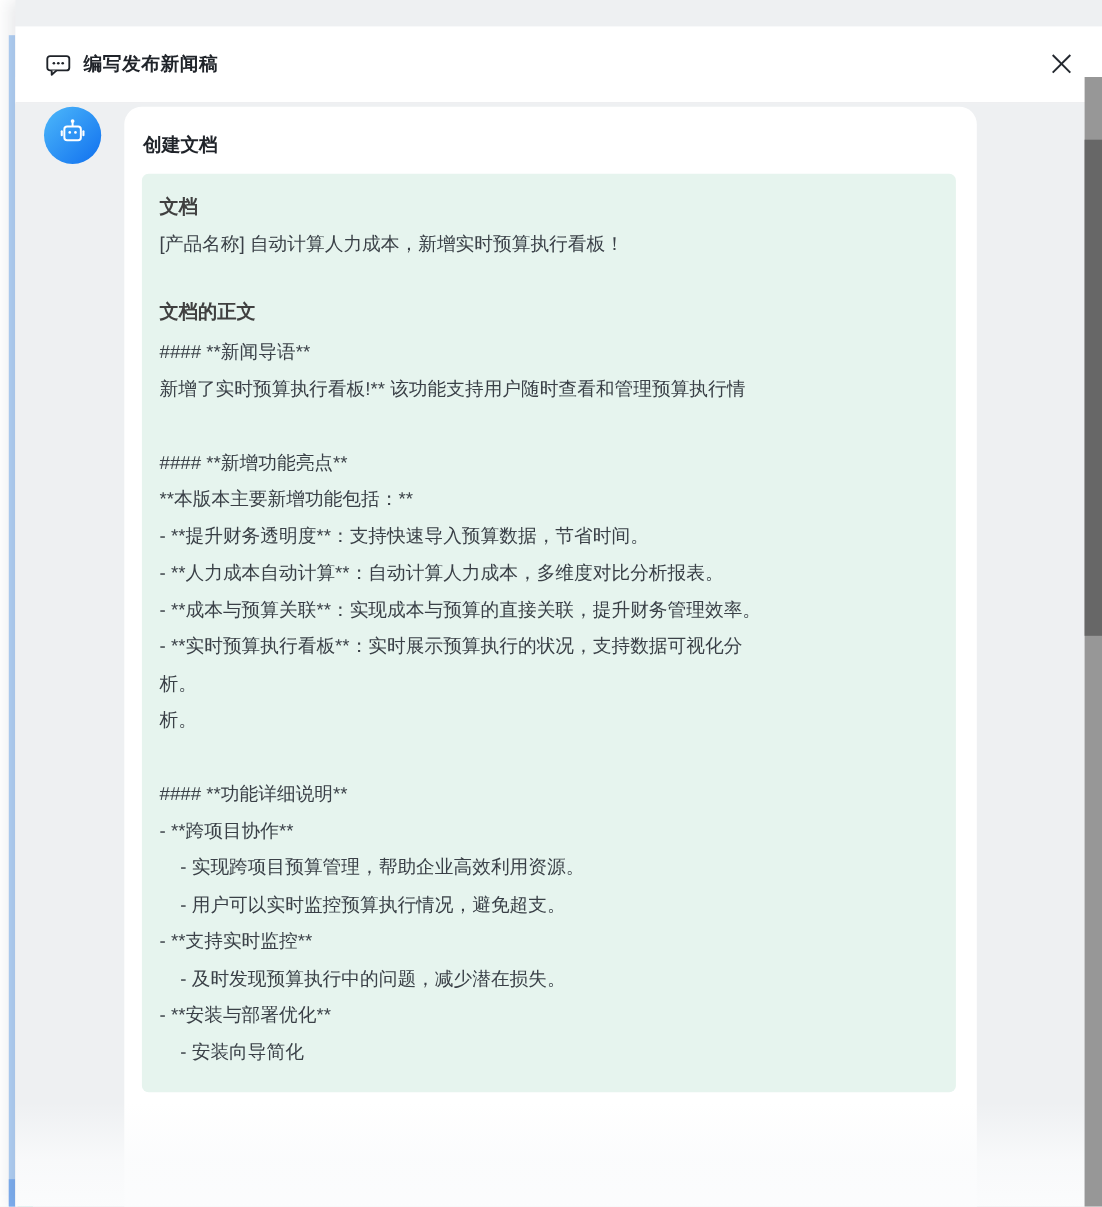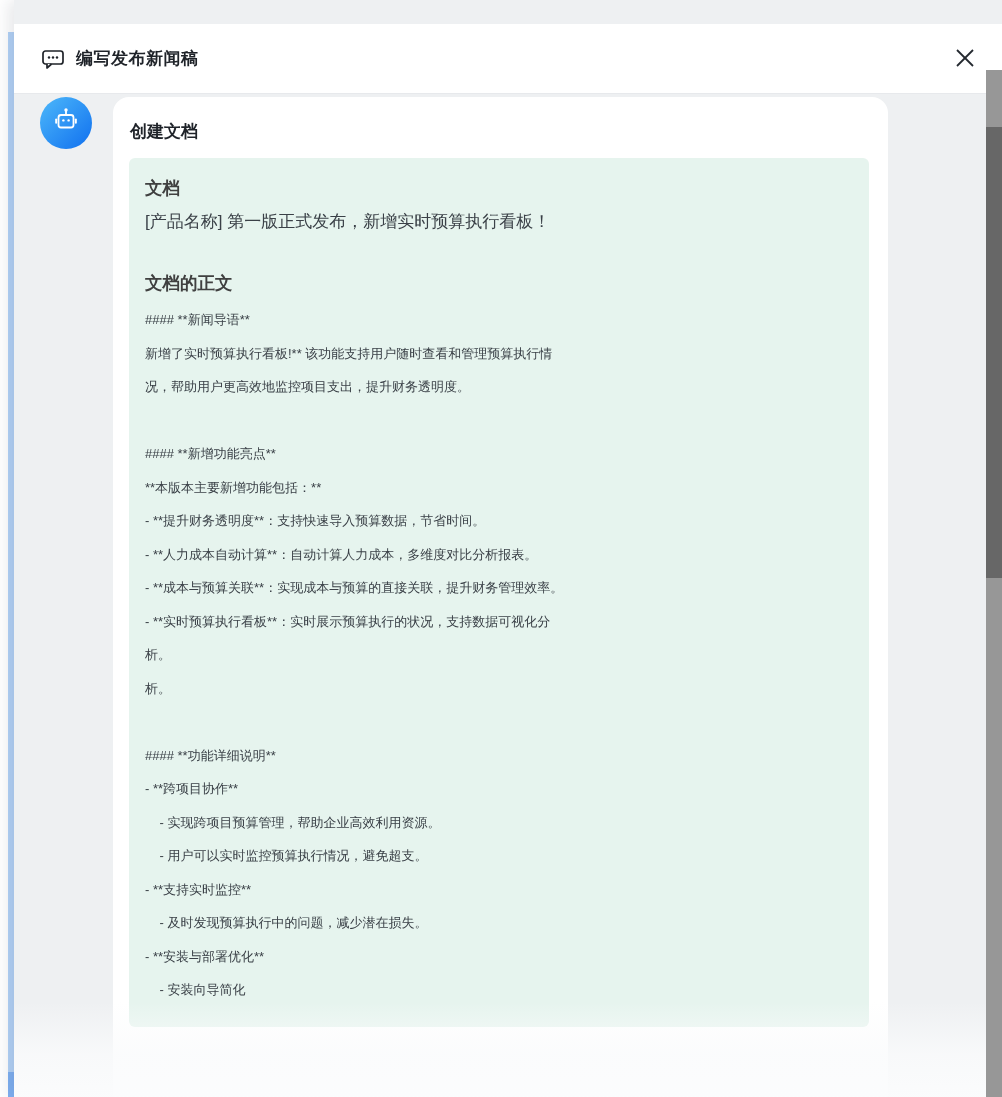--- a/index.html
+++ b/index.html
@@ -30,21 +30,21 @@
   .avatar { position:absolute; left:26px; top:27px; width:52px; height:52px; border-radius:50%; background:linear-gradient(135deg,#47b1f9 10%,#1677f0 90%); display:flex; align-items:center; justify-content:center; }
 
   .card { position:absolute; left:99px; top:27px; width:775px; height:1140px; background:#ffffff; border-radius:16px; padding:24px 16px 16px 16px; }
   .card-title { font-size:17px; font-weight:bold; color:#1f2329; line-height:22px; margin-left:1px; }
 
   .doc-box { margin-top:15px; width:740px; background:#e6f4ee; border-radius:6px; padding:14px 18px 20px 16px; color:#3a4047; }
   .doc-h { font-size:17.5px; font-weight:bold; color:#404040; line-height:33px; }
   .doc-p { font-size:17px; line-height:33px; }
   .doc-gap { height:29px; }
   .doc-lines { margin-top:3px; }
-  .doc-line { font-size:13px; line-height:33.5px; min-height:33.5px; white-space:pre-wrap; }
+  .doc-line { font-size:17px; line-height:33.5px; min-height:33.5px; white-space:pre-wrap; }
 
   
   .fade { position:absolute; left:0; bottom:0; width:972px; height:95px; z-index:20; pointer-events:none;
           background:linear-gradient(180deg, rgba(250,251,252,0) 0%, rgba(250,251,252,.82) 55%, rgba(251,252,253,.97) 100%); }
 
   
   .scrollbar-track { position:absolute; right:0; top:70px; width:16px; height:1027px; background:#979797; z-index:40; }
   .scrollbar-thumb { position:absolute; left:0; top:57px; width:16px; height:451px; background:#676767; }
 </style>
 </head>
@@ -94,27 +94,26 @@
           <rect x="23.9" y="12.4" width="1.9" height="5.4" rx="0.95" fill="#fff"></rect>
         </svg>
       </span>
     </div>
 
     <div class="card">
       <div class="card-title">创建文档</div>
 
       <div class="doc-box">
         <div class="doc-h">文档</div>
-        <div class="doc-p">[产品名称] 第一版正式发布，新增实时预算执行看板！</div>
+        <div class="doc-p">[产品名称] 自动计算人力成本，新增实时预算执行看板！</div>
         <div class="doc-gap"></div>
         <div class="doc-h">文档的正文</div>
         <div class="doc-lines" id="doc-lines">
             <div class="doc-line">#### **新闻导语**</div>
             <div class="doc-line">新增了实时预算执行看板!** 该功能支持用户随时查看和管理预算执行情</div>
-            <div class="doc-line">况，帮助用户更高效地监控项目支出，提升财务透明度。</div>
             <div class="doc-line"></div>
             <div class="doc-line">#### **新增功能亮点**</div>
             <div class="doc-line">**本版本主要新增功能包括：**</div>
             <div class="doc-line">- **提升财务透明度**：支持快速导入预算数据，节省时间。</div>
             <div class="doc-line">- **人力成本自动计算**：自动计算人力成本，多维度对比分析报表。</div>
             <div class="doc-line">- **成本与预算关联**：实现成本与预算的直接关联，提升财务管理效率。</div>
             <div class="doc-line">- **实时预算执行看板**：实时展示预算执行的状况，支持数据可视化分</div>
             <div class="doc-line">析。</div>
             <div class="doc-line">析。</div>
             <div class="doc-line"></div>

